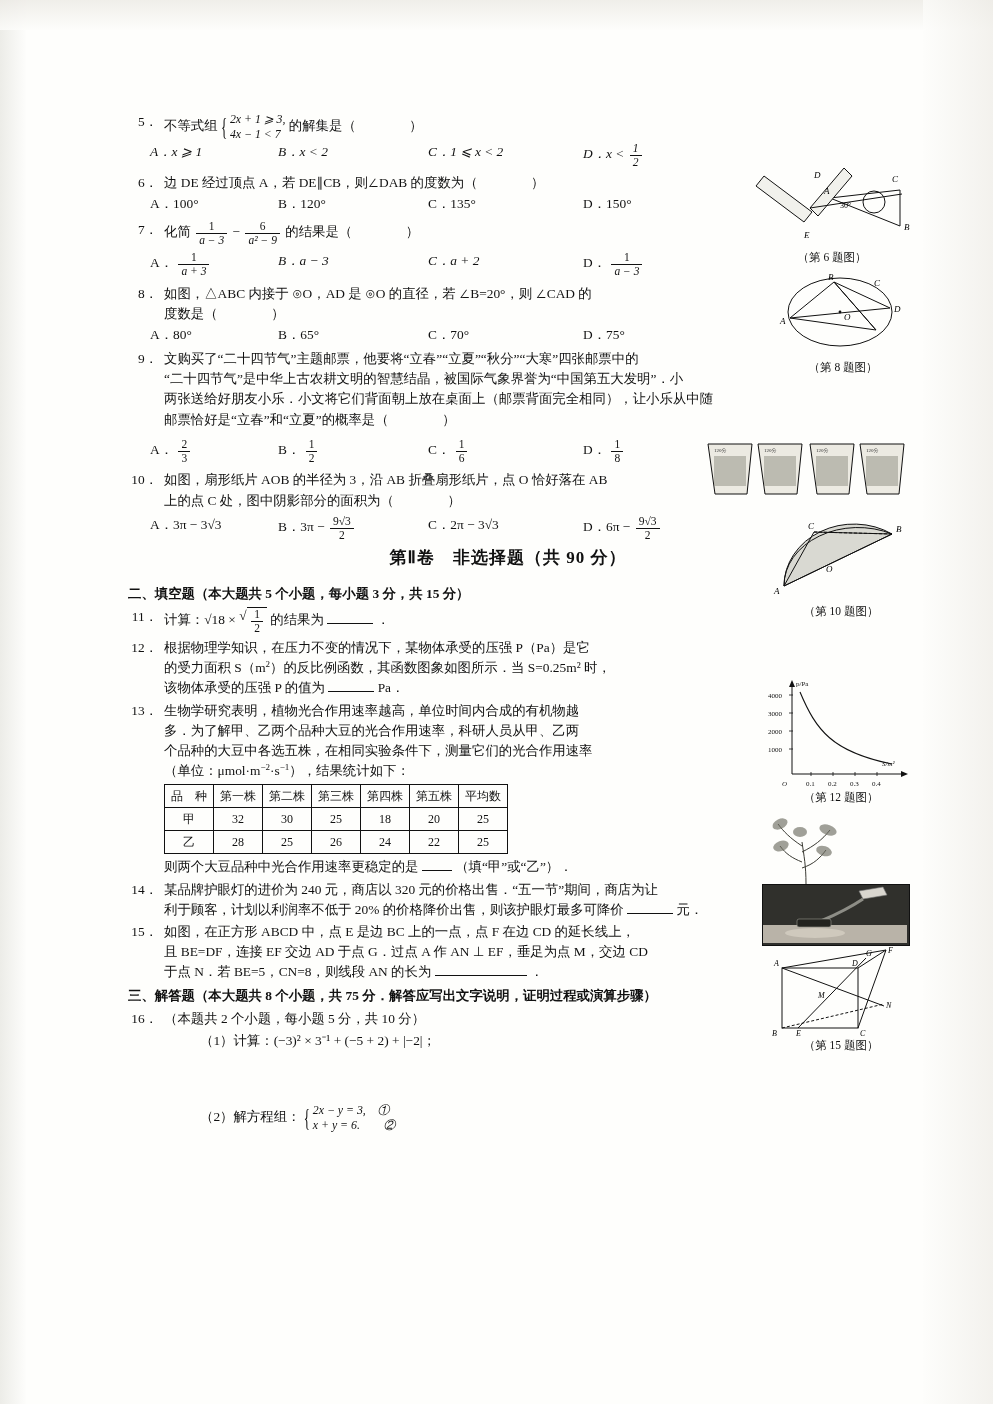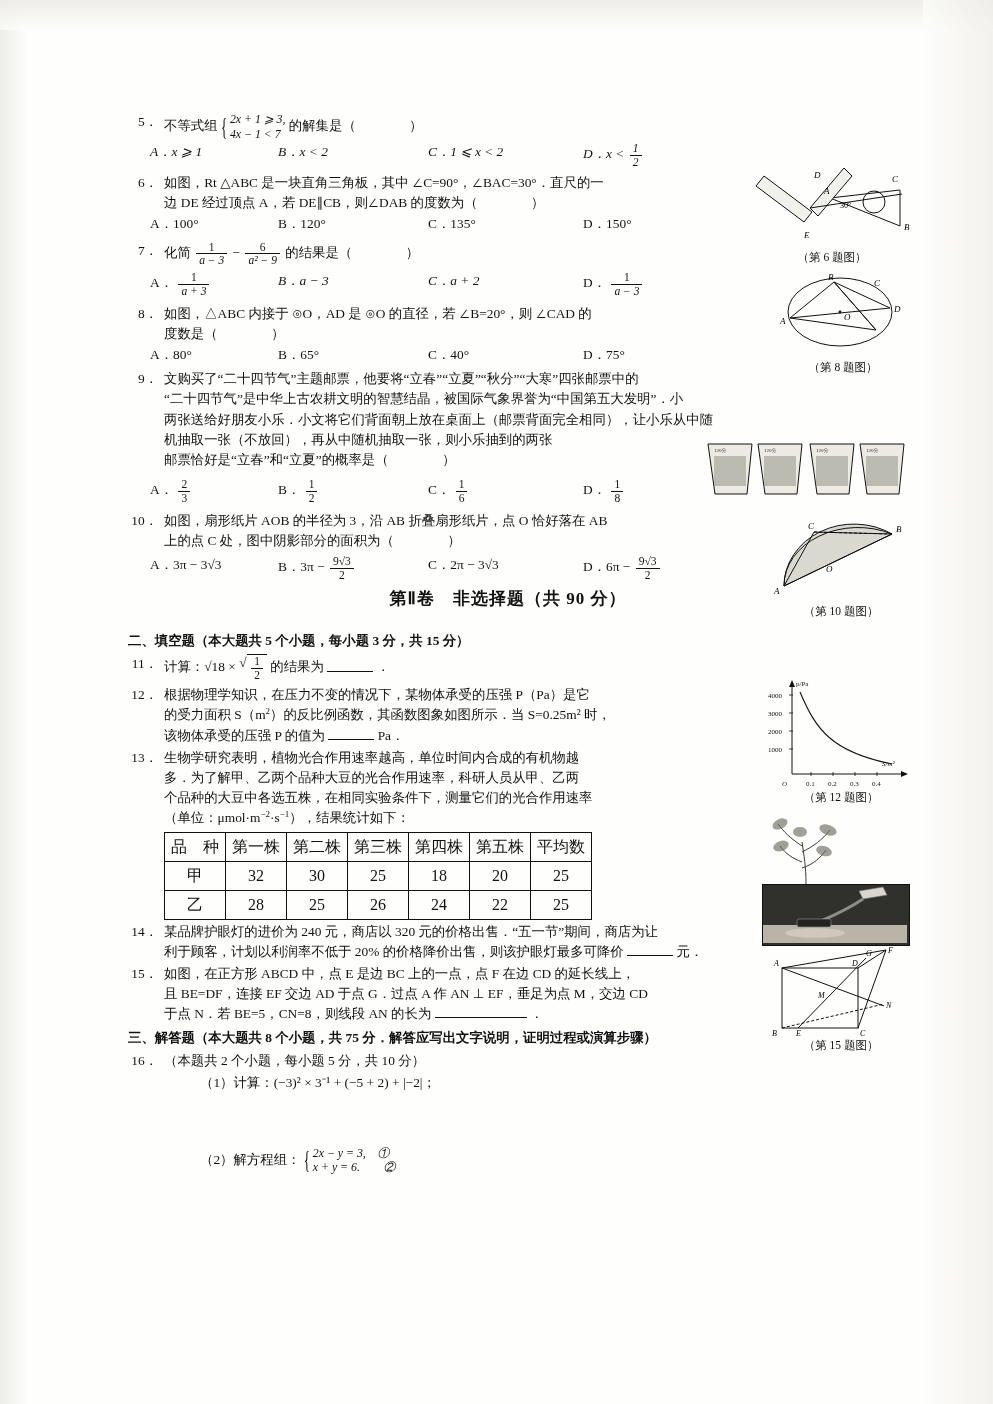--- a/index.html
+++ b/index.html
@@ -39,28 +39,28 @@
   .opt.o4{flex:0 0 160px;}
   .ital{font-style:italic;}
   .frac{display:inline-block;vertical-align:middle;text-align:center;font-size:11.5px;line-height:1.12;margin:0 2px;}
   .frac .num{display:block;border-bottom:1px solid #111;padding:0 3px;}
   .frac .den{display:block;padding:0 3px;}
   .sysbrace{display:inline-block;vertical-align:middle;position:relative;padding-left:9px;font-size:11.8px;line-height:1.25;}
   .sysbrace:before{content:"{";position:absolute;left:0;top:50%;transform:translateY(-50%) scaleY(2.0);font-size:13px;}
   .sqrt{display:inline-block;position:relative;padding-left:8px;}
   .sqrt:before{content:"√";position:absolute;left:0;top:-1px;}
   .sqrt .bar{border-top:1px solid #111;padding:0 2px;display:inline-block;}
-  .sec{font-weight:bold;margin:20px 0 3px 0;}
+  .sec{font-weight:bold;margin:13px 0 3px 0;}
   .bigsec{text-align:center;font-size:17px;font-weight:bold;letter-spacing:1px;margin:6px 0 6px 0;}
   .blank{display:inline-block;border-bottom:1px solid #111;min-width:46px;height:12px;}
   .blank.s{min-width:30px;}
   .blank.l{min-width:92px;}
   .fig-cap{font-size:11.5px;text-align:center;}
   .fig{position:absolute;}
-  table.data{border-collapse:collapse;font-size:16px;margin-left:36px;margin-top:3px;}
+  table.data{border-collapse:collapse;font-size:12px;margin-left:36px;margin-top:3px;}
   table.data td,table.data th{border:1px solid #111;padding:2px 6px;text-align:center;font-weight:normal;}
   .ind{margin-left:36px;}
   sup{font-size:9px;vertical-align:super;}
 </style>
 </head>
 <body>
 
 <div class="page">
   <div class="scan-edge-left"></div>
   <div class="scan-edge-top"></div>
@@ -91,21 +91,20 @@
             <span class="den">2</span>
           </span>
         </div>
       </div>
     </div>
 
     <div class="q" style="margin-top:4px;">
       <div class="qrow">
         <div class="qnum">6．</div>
         <div class="qbody" style="width:610px;">
-          <div>如图，Rt △ABC 是一块直角三角板，其中 ∠C=90°，∠BAC=30°．直尺的一</div>
           <div>边 DE 经过顶点 A，若 DE∥CB，则∠DAB 的度数为（　　　　）</div>
         </div>
       </div>
       <div class="opts">
         <div class="opt o1">A．100°</div>
         <div class="opt o2">B．120°</div>
         <div class="opt o3">C．135°</div>
         <div class="opt o4">D．150°</div>
       </div>
     </div>
@@ -149,33 +148,32 @@
       <div class="qrow">
         <div class="qnum">8．</div>
         <div class="qbody" style="width:610px;">
           <div>如图，△ABC 内接于 ⊙O，AD 是 ⊙O 的直径，若 ∠B=20°，则 ∠CAD 的</div>
           <div>度数是（　　　　）</div>
         </div>
       </div>
       <div class="opts">
         <div class="opt o1">A．80°</div>
         <div class="opt o2">B．65°</div>
-        <div class="opt o3">C．40°</div>
+        <div class="opt o3">C．70°</div>
         <div class="opt o4">D．75°</div>
       </div>
     </div>
 
     <div class="q" style="margin-top:4px;">
       <div class="qrow">
         <div class="qnum">9．</div>
         <div class="qbody">
           <div>文购买了“二十四节气”主题邮票，他要将“立春”“立夏”“秋分”“大寒”四张邮票中的</div>
           <div>“二十四节气”是中华上古农耕文明的智慧结晶，被国际气象界誉为“中国第五大发明”．小</div>
           <div>两张送给好朋友小乐．小文将它们背面朝上放在桌面上（邮票背面完全相同），让小乐从中随</div>
-          <div style="width:560px;">机抽取一张（不放回），再从中随机抽取一张，则小乐抽到的两张</div>
           <div style="width:560px;">邮票恰好是“立春”和“立夏”的概率是（　　　　）</div>
         </div>
       </div>
       <div class="opts" style="margin-top:8px;">
         <div class="opt o1">A．
           <span class="frac">
             <span class="num">2</span>
             <span class="den">3</span>
           </span>
         </div>
@@ -303,20 +301,25 @@
           <td>乙</td>
           <td>28</td>
           <td>25</td>
           <td>26</td>
           <td>24</td>
           <td>22</td>
           <td>25</td>
         </tr>
       </tbody>
         </table>
+      <div class="ind" style="margin-top:3px;">
+        <span>则两个大豆品种中光合作用速率更稳定的是</span>
+        <span class="blank s"></span>
+        <span>（填“甲”或“乙”）．</span>
+      </div>
     </div>
 
     <div class="q" style="margin-top:2px;">
       <div class="qrow">
         <div class="qnum">14．</div>
         <div class="qbody">
           <div>某品牌护眼灯的进价为 240 元，商店以 320 元的价格出售．“五一节”期间，商店为让</div>
           <div>
             <span>利于顾客，计划以利润率不低于 20% 的价格降价出售，则该护眼灯最多可降价</span>
             <span class="blank"></span>

